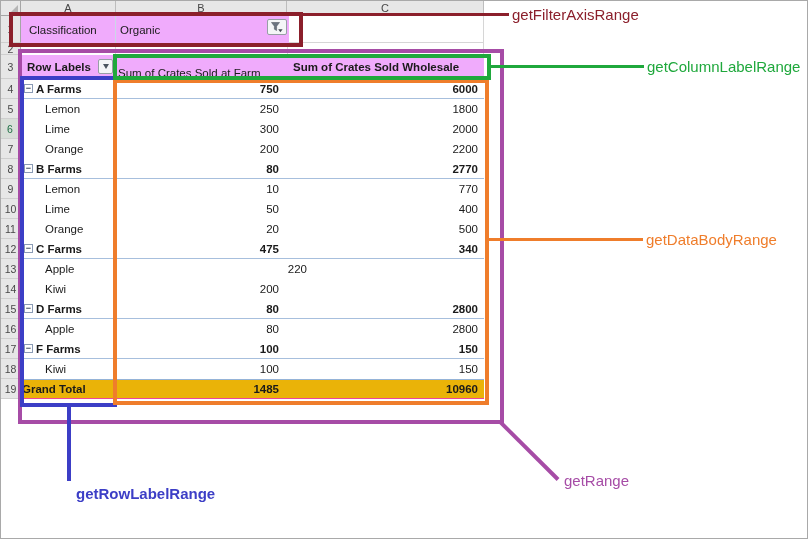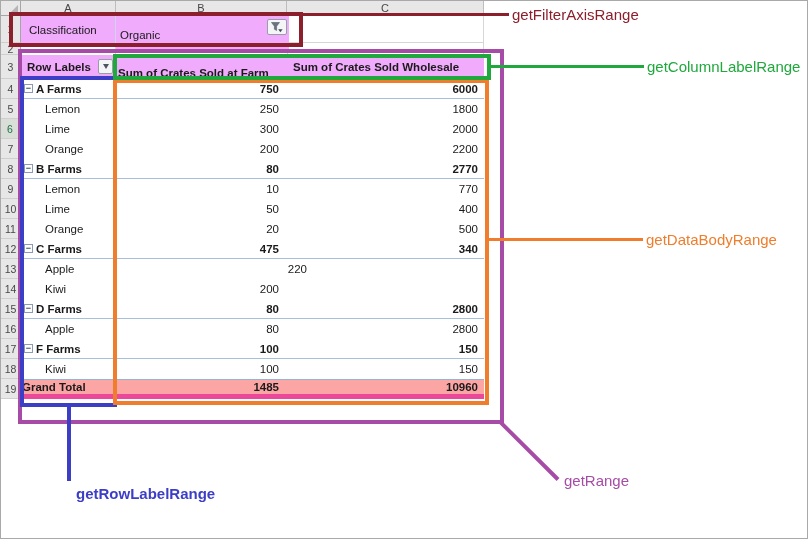--- a/index.html
+++ b/index.html
@@ -19,47 +19,47 @@
   .ch-a{left:20px;width:95px;} .ch-b{left:115px;width:171px;} .ch-c{left:286px;width:197px;}
   .rowhdr{position:absolute;left:0;width:20px;background:#e7e7e7;color:#474747;
     font-size:10.5px;display:flex;align-items:center;justify-content:center;
     border-right:1px solid #a6a6a6;border-bottom:1px solid #cfcfcf;box-sizing:border-box;}
   .rowhdr.sel{background:#d9ded9;color:#1f7145;border-right:2px solid #2e8b57;}
   .gridline{position:absolute;background:#d6d6d6;}
   
   .fillblue{background:#f0abfc;}
   .cell{position:absolute;box-sizing:border-box;font-size:11.5px;display:flex;align-items:center;}
   .a1{left:20px;top:15px;width:95px;height:27px;padding-left:8px;border-right:1px solid #cbd7e6;}
-  .b1{left:115px;top:15px;width:173px;height:37px;padding-left:4px;}
+  .b1{left:115px;top:15px;width:173px;height:27px;padding-left:4px;}
   .filter-btn{position:absolute;right:2px;top:3px;width:20px;height:16px;background:#f4f5f7;
     border:1px solid #979ea6;border-radius:2px;box-sizing:border-box;padding:0;
     display:flex;align-items:center;justify-content:center;gap:1px;cursor:default;}
   .a3{left:20px;top:54px;width:95px;height:24px;padding-left:6px;font-weight:bold;border-right:1px solid #cbd7e6;}
   .dd-btn{position:absolute;right:2px;top:4px;width:15px;height:15px;background:#f4f5f7;
     border:1px solid #979ea6;border-radius:2px;box-sizing:border-box;
     display:flex;align-items:center;justify-content:center;padding:0;}
   .tri-down{width:0;height:0;border-left:3.5px solid transparent;border-right:3.5px solid transparent;
     border-top:5px solid #4c5560;}
-  .h-b{left:115px;top:54px;width:171px;height:36px;padding-left:2px;font-weight:bold;}
+  .h-b{left:115px;top:54px;width:171px;height:36px;padding-left:2px;font-weight:normal;}
   .h-c{left:286px;top:54px;width:197px;height:24px;padding-left:6px;font-weight:bold;}
   .hdr-underline{position:absolute;left:20px;top:77px;width:463px;height:1px;background:#9fb9da;}
   
   .pivot-body{position:absolute;left:20px;top:78px;width:463px;}
   .prow{display:flex;height:20px;box-sizing:border-box;align-items:center;background:#fff;}
   .prow.sep{border-bottom:1px solid #a7bfdd;}
   .plabel{width:95px;display:flex;align-items:center;box-sizing:border-box;padding-left:3px;}
   .prow.item .plabel{padding-left:24px;}
   .prow.group .plabel,.prow.total .plabel{font-weight:bold;}
   .prow .pv{font-size:11.5px;text-align:right;box-sizing:border-box;}
   .v1{width:171px;padding-right:8px;} .v2{width:197px;padding-right:6px;}
   .prow.group .pv,.prow.total .pv{font-weight:bold;}
   .plabel .txt{font-size:11.5px;}
   .collapse{width:9px;height:9px;border:1px solid #8a9bb5;background:#fff;color:#3c4a5e;
     font-size:9px;line-height:7px;text-align:center;margin-right:3px;flex:0 0 auto;box-sizing:border-box;}
-  .prow.total{background:#fca5a5;border-top:1px solid #95b3d7;border-bottom:5px solid #ec4899;}
+  .prow.total{background:#eab308;border-top:1px solid #95b3d7;border-bottom:1px solid #ec4899;}
   .prow.total .plabel{padding-left:1px;}
   
   .abox{position:absolute;box-sizing:border-box;background:transparent;}
   .box-filter{left:8px;top:11px;width:294px;height:35px;border:4px solid #8b1f2b;}
   .box-range{left:17px;top:48px;width:486px;height:375px;border:4px solid #a64ca6;}
   .box-collabel{left:112px;top:53px;width:378px;height:26px;border:4px solid #1fa83c;}
   .box-databody{left:112px;top:78px;width:376px;height:326px;border:4px solid #ef7d2b;}
   .box-rowlabel{left:19px;top:75px;width:97px;height:331px;border:4px solid #3c3ec6;}
   .aline{position:absolute;}
   .ln-filter{left:300px;top:12px;width:208px;height:3px;background:#8b1f2b;}

